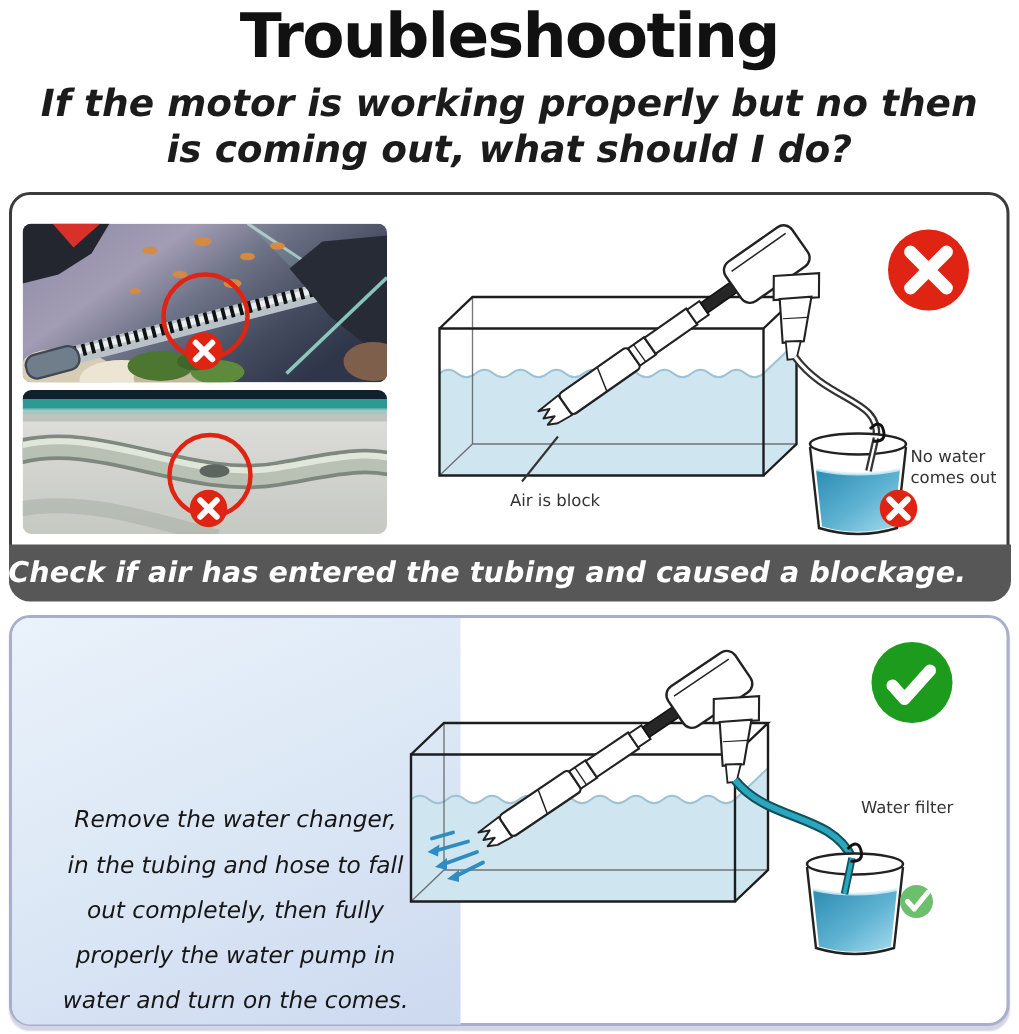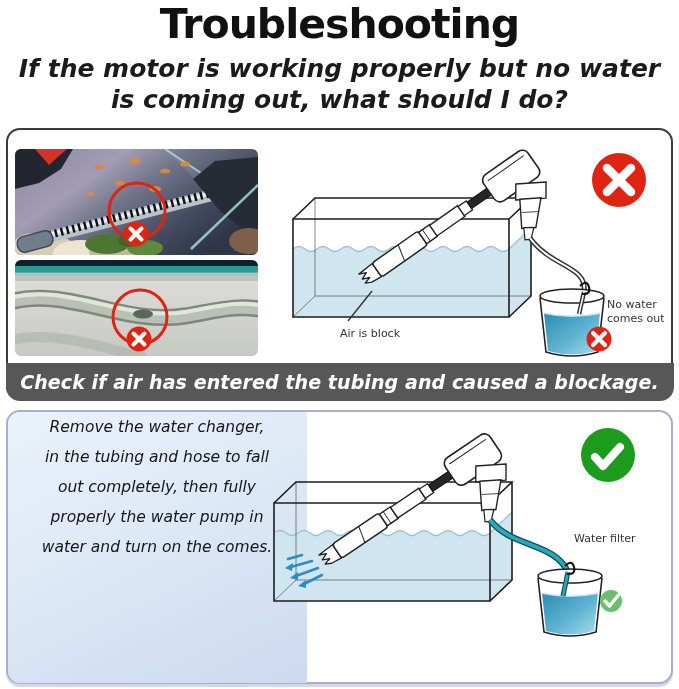--- a/index.html
+++ b/index.html
@@ -34,40 +34,40 @@
   .photo--top{top:19px;height:106px}
   .photo--bottom{top:130px;height:96px}
   .photo svg{display:block}
 
   .diagram{position:absolute;line-height:0}
   .diagram--problem{left:250px;top:10px}
   .diagram--solution{left:236px;top:6px}
 
   .caption{position:absolute;left:-2.5px;right:-2.5px;bottom:-2.5px;height:38px;
     background:var(--caption-bar);border-radius:0 0 14px 14px;
-    display:flex;align-items:center;justify-content:center;
+    display:flex;align-items:center;justify-content:flex-start;
     color:#fff;font-style:italic;font-weight:700;font-size:19px;letter-spacing:.1px}
 
   .instruction{position:absolute;left:-.5px;top:-.5px;bottom:-.5px;width:299px;
     border-radius:12px 0 0 12px;
     background:linear-gradient(155deg,var(--instruction-bg-top) 0%,#dde8f6 48%,var(--instruction-bg-bottom) 100%);
-    display:flex;align-items:flex-start;justify-content:center;overflow:hidden}
+    display:flex;align-items:flex-end;justify-content:center;overflow:hidden}
   .instruction-lines{font-style:italic;font-size:15.5px;font-weight:500;color:#161616;
     text-align:center;line-height:1.95;white-space:nowrap}
 
   svg text{font-family:"DejaVu Sans","Liberation Sans",sans-serif;fill:#333;font-size:11px}
 </style>
 </head>
 <body>
 
 <div class="page">
 
   <div class="title">Troubleshooting</div>
   <div class="subtitle">
-    <div>If the motor is working properly but no water</div>
+    <div>If the motor is working properly but no then</div>
     <div>is coming out, what should I do?</div>
   </div>
 
   <div class="panel panel--problem">
 
     <div class="photo photo--top">
       <svg width="243" height="106" viewBox="0 0 243 106">
         <defs>
           <linearGradient id="p1bg" x1="0" y1="0" x2="1" y2="0.6">
             <stop offset="0" stop-color="#8e8aa6"></stop>

